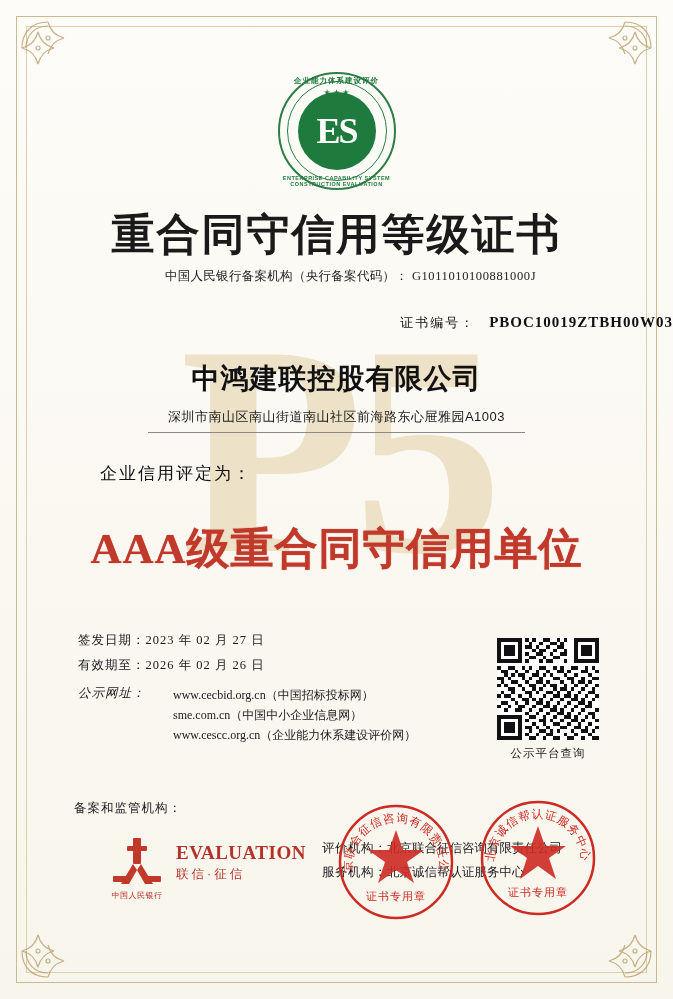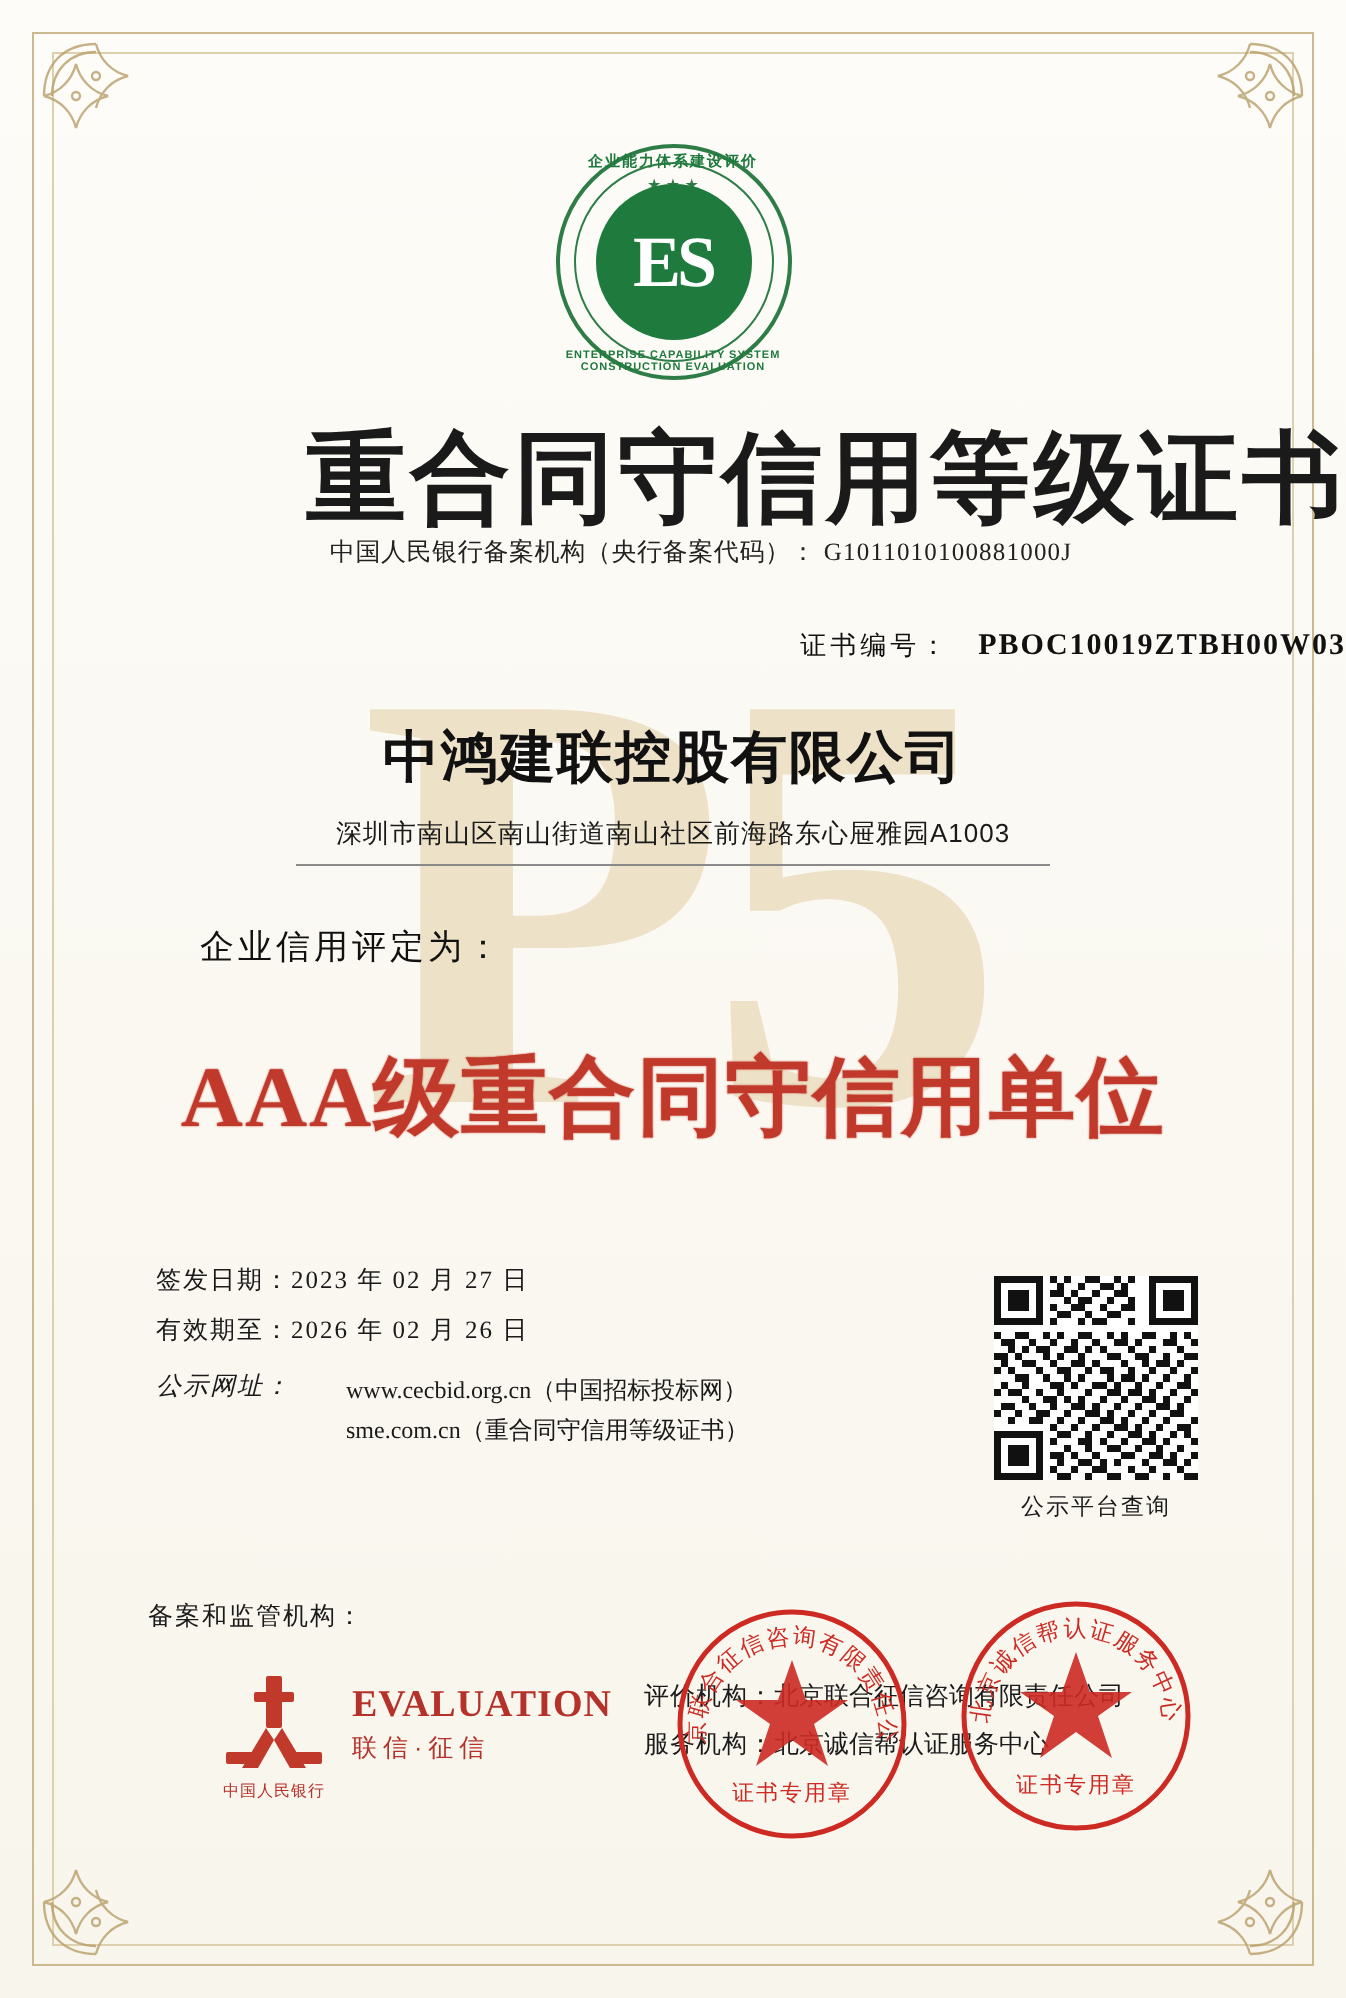--- a/index.html
+++ b/index.html
@@ -70,23 +70,23 @@
     font-family:"Liberation Sans",sans-serif;
   }
   .emblem .arc-top{top:4px;}
   .emblem .arc-bot{bottom:3px;font-size:5.5px;letter-spacing:.5px;}
   .emblem .stars{
     position:absolute;top:16px;left:0;right:0;text-align:center;color:#2e7d46;font-size:8px;
   }
 
   
   .title{
-    position:absolute;left:0;right:0;top:206px;text-align:right;
+    position:absolute;left:0;right:0;top:206px;text-align:center;
     font-family:"Liberation Serif",serif;
-    font-weight:bold;font-size:50px;color:#1a1a1a;
+    font-weight:bold;font-size:43px;color:#1a1a1a;
     letter-spacing:2px;
   }
   .subtitle{
     position:absolute;left:0;right:0;top:268px;text-align:center;
     font-size:12.5px;color:#222;letter-spacing:.3px;padding-left:28px;
   }
   .subtitle .code{font-family:"Liberation Serif",serif;letter-spacing:.6px;}
 
   .certno{
     position:absolute;left:0;right:0;top:314px;text-align:right;
@@ -255,21 +255,24 @@
         <span class="k">有效期至：</span><span class="v">2026 年 02 月 26 日</span>
       </div>
     </div>
 
     <div class="urls-label">公示网址：</div>
     <div class="urls">
       <div>
         <span class="u">www.cecbid.org.cn</span><span>（中国招标投标网）</span>
       </div>
       <div>
-        <span class="u">sme.com.cn</span><span>（重合同守信用等级证书）</span>
+        <span class="u">sme.com.cn</span><span>（中国中小企业信息网）</span>
+      </div>
+      <div>
+        <span class="u">www.cescc.org.cn</span><span>（企业能力休系建设评价网）</span>
       </div>
     </div>
 
     <div class="qr-wrap">
       <div class="qr">
         <svg viewBox="0 0 29 29" width="102" height="102" shape-rendering="crispEdges">
           <rect width="29" height="29" fill="#fff"></rect>
           <g fill="#111">
             <rect x="0" y="0" width="7" height="1"></rect>
               <rect x="0" y="6" width="7" height="1"></rect>

